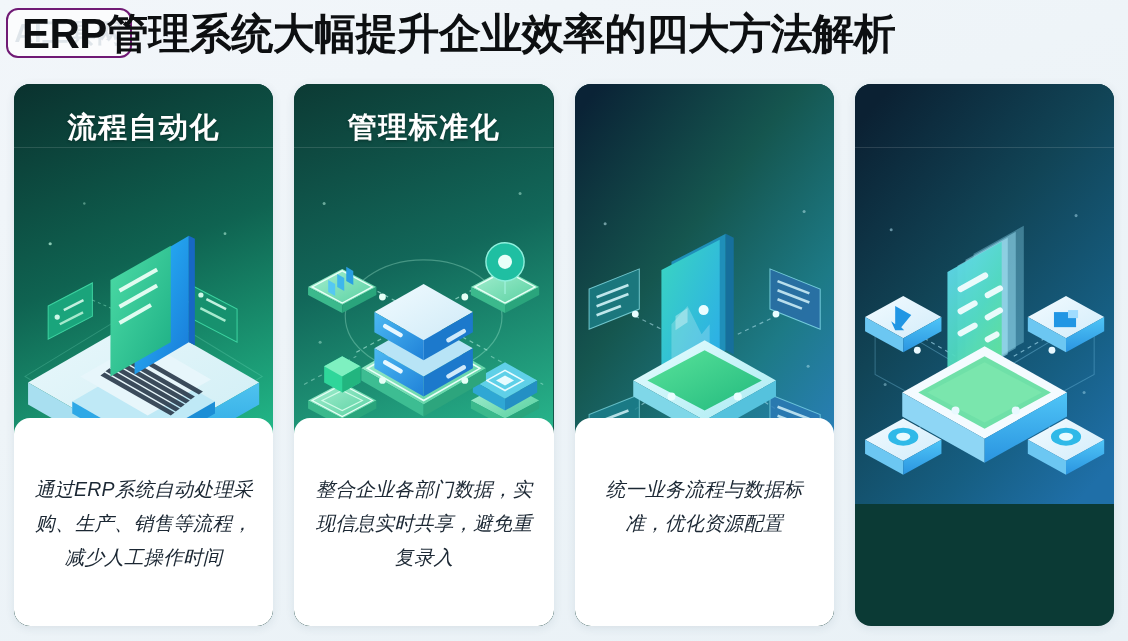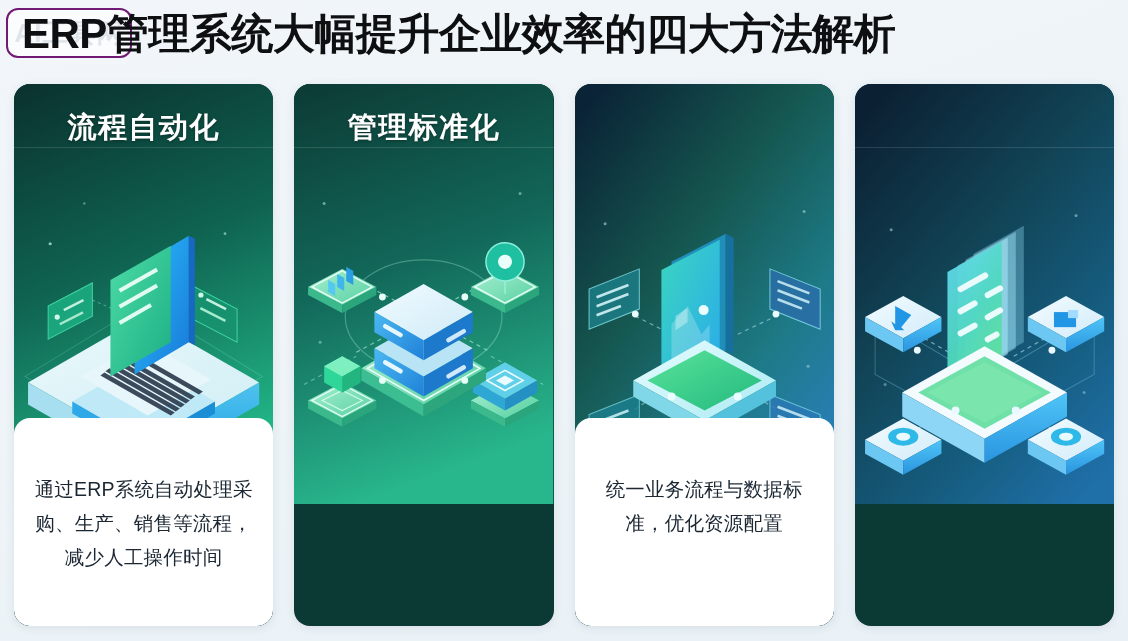--- a/index.html
+++ b/index.html
@@ -119,20 +119,21 @@
     left: 0; right: 0;
     top: 334px;
     bottom: 0;
     background: #ffffff;
     border-radius: 16px 16px 16px 16px;
     z-index: 5;
     display: flex;
     align-items: flex-start;
     justify-content: flex-start;
     padding: 54px 18px 0 18px;
+    font-style: italic;
   }
   .caption-text {
     font-size: 19.5px;
     line-height: 34px;
     color: #1b2733;
     text-align: center;
     font-weight: 500;
     letter-spacing: 0.2px;
   }
 </style>
@@ -351,20 +352,23 @@
           <circle cx="26" cy="258" r="1.5" fill="rgba(200,255,235,0.4)"></circle>
         </svg>
       </div>
     </div>
 
     <div class="card-header">
       <div class="card-header-title">管理标准化</div>
       <div class="header-divider"></div>
     </div>
 
+    <div class="caption-panel">
+      <div class="caption-text">整合企业各部门数据，实现信息实时共享，避免重复录入</div>
+    </div>
   </div>
 
   <div class="card">
     <div class="art">
       <div class="art-inner">
         <svg viewBox="0 0 258 420" preserveAspectRatio="xMidYMid slice">
           <defs>
             <linearGradient id="c3bg" x1="0.1" y1="0" x2="0.9" y2="1">
               <stop offset="0%" stop-color="#0a2336"></stop>
               <stop offset="38%" stop-color="#15564f"></stop>

